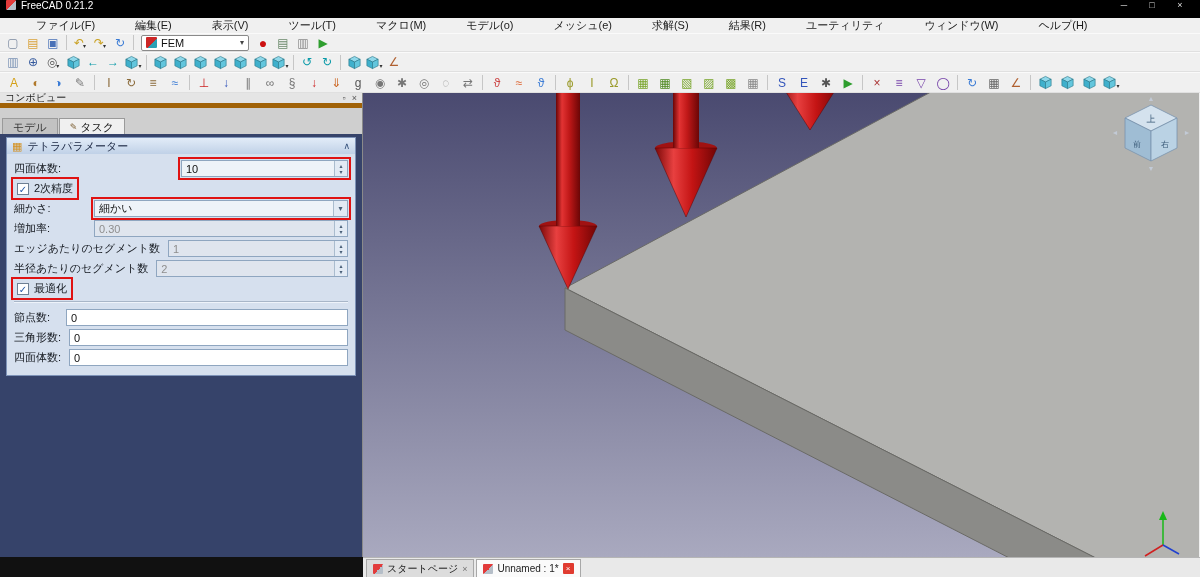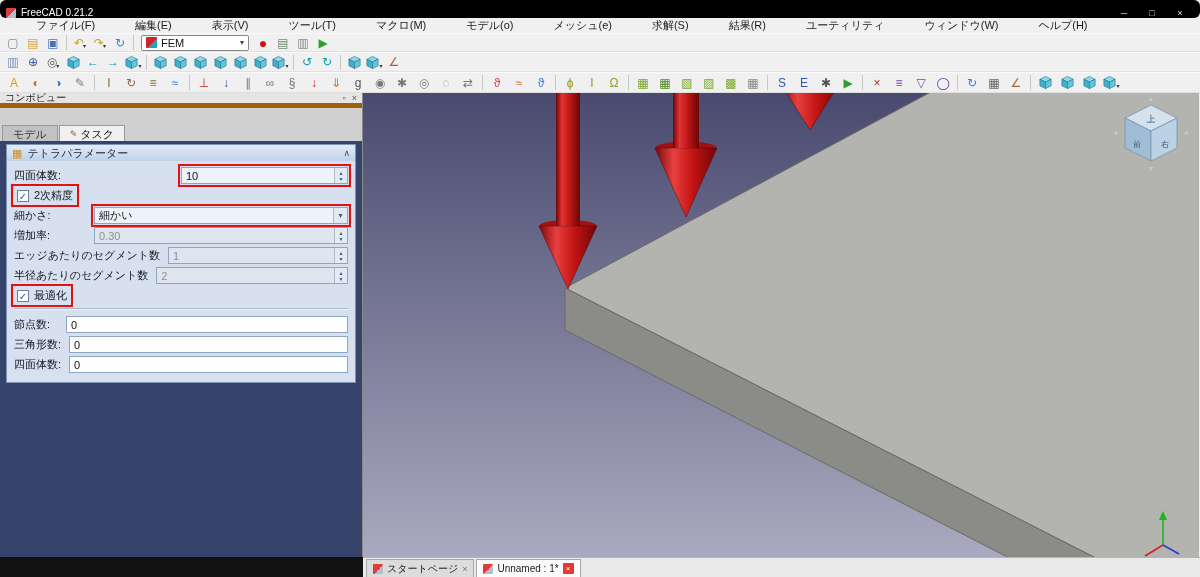--- a/index.html
+++ b/index.html
@@ -1,21 +1,21 @@
 <!DOCTYPE html>
 <html><head>
 <meta charset="utf-8">
 <style>
   * { margin:0; padding:0; box-sizing:border-box; }
   html,body { width:1200px; height:577px; overflow:hidden; }
   body { font-family:"Liberation Sans","DejaVu Sans",sans-serif; font-size:11px; background:#000; }
   .window { width:1200px; height:577px; display:flex; flex-direction:column; background:#f0f0f0; }
 
   
-  .titlebar { height:18px; background:#000; color:#fff; display:flex; align-items:flex-end; padding:0 6px; gap:5px; font-size:10px; flex:none;border-radius:6px; }
+  .titlebar { height:18px; background:#000; color:#fff; display:flex; align-items:flex-start; padding:0 6px; gap:5px; font-size:10px; flex:none; }
   .fc-ico { width:10px; height:10px; border-radius:1px; background:linear-gradient(135deg,#e23b3b 55%,#b5bec8 55%); flex:none; }
   .win-controls { margin-left:auto; display:flex; }
   .win-btn { width:28px; text-align:center; font-size:9px; color:#ddd; cursor:default; }
 
   
   .menubar { height:15px; background:#f0f0f0; display:flex; align-items:center; padding:0 2px; flex:none; }
   .menu-item { padding:0 6px; font-size:11px; color:#1a1a1a; line-height:15px;margin-left:28px; }
 
   
   .toolbar { display:flex; align-items:center; padding:0 3px; background:#f0f0f0; border-top:1px solid #fafafa; border-bottom:1px solid #e0e0e0; flex:none; }
@@ -31,21 +31,21 @@
   .wb-ico { width:11px; height:11px; background:linear-gradient(135deg,#cc2626 55%,#2aa0b4 55%); border-radius:1px; flex:none; }
   .wb-combo .dd2 { margin-left:auto; font-size:8px; color:#444; }
 
   
   .main { flex:1; display:flex; min-height:0; }
 
   
   .combo-view { width:363px; flex:none; display:flex; flex-direction:column; background:#36436a; border-right:1px solid #8a8a8a; }
   .panel-header { height:15px; background:#e5e5e5; border-bottom:5px solid #a16207; display:flex; align-items:center; padding:0 5px; font-size:10px; color:#222; flex:none; }
   .ph-icons { margin-left:auto; display:flex; gap:6px; font-size:9px; color:#555; }
-  .panel-tabs { height:33px; background:#cfcfcf; display:flex; align-items:flex-end; padding-left:2px; gap:1px; flex:none; }
+  .panel-tabs { height:26px; background:#cfcfcf; display:flex; align-items:flex-end; padding-left:2px; gap:1px; flex:none; }
   .ptab { height:16px; padding:0 10px; font-size:11px; line-height:16px; background:#c2c2c2; border:1px solid #9a9a9a; border-bottom:none; color:#333; display:flex; align-items:center; gap:3px; }
   .ptab.active { background:#f0f0f0; color:#111; }
   .pen { font-size:9px; color:#7a5c2e; }
 
   .task-area { flex:1; display:flex; flex-direction:column; background:#36436a; min-height:0; }
   .task-buttons { background:#9aa6c0; padding:8px 0 9px; display:flex; justify-content:center; gap:5px; flex:none; }
   .btn { height:17px; font-size:11px; line-height:15px; padding:0 12px; background:linear-gradient(#fdfdfd,#e2e2e2); border:1px solid #8a8a8a; border-radius:2px; color:#111; }
   .btn.ok { border:1px solid #2f9ab0; box-shadow:0 0 0 1px #9fd4e0 inset; padding:0 20px; }
 
   .task-box { margin:3px 6px; border:1px solid #7e93b8; flex:none; }

